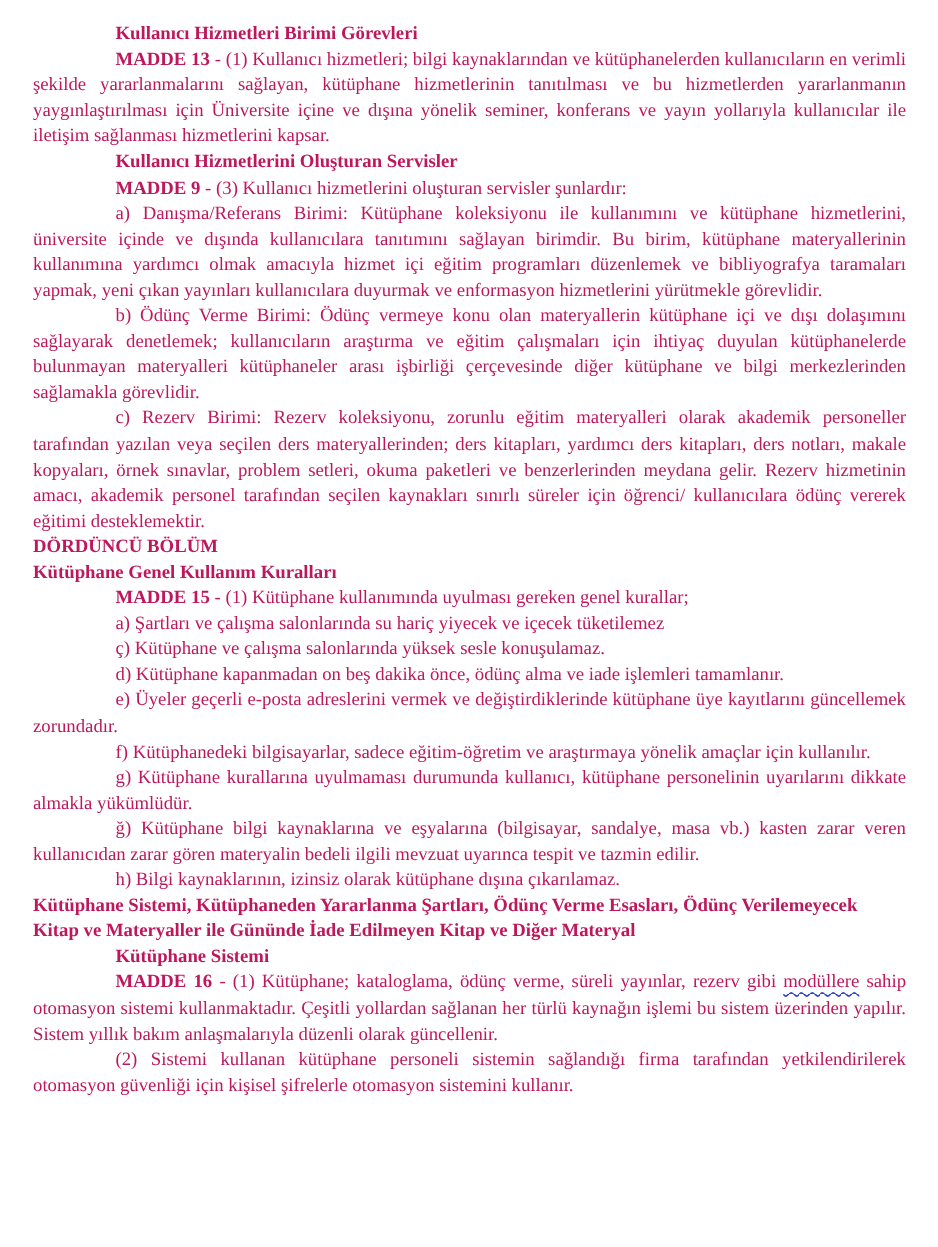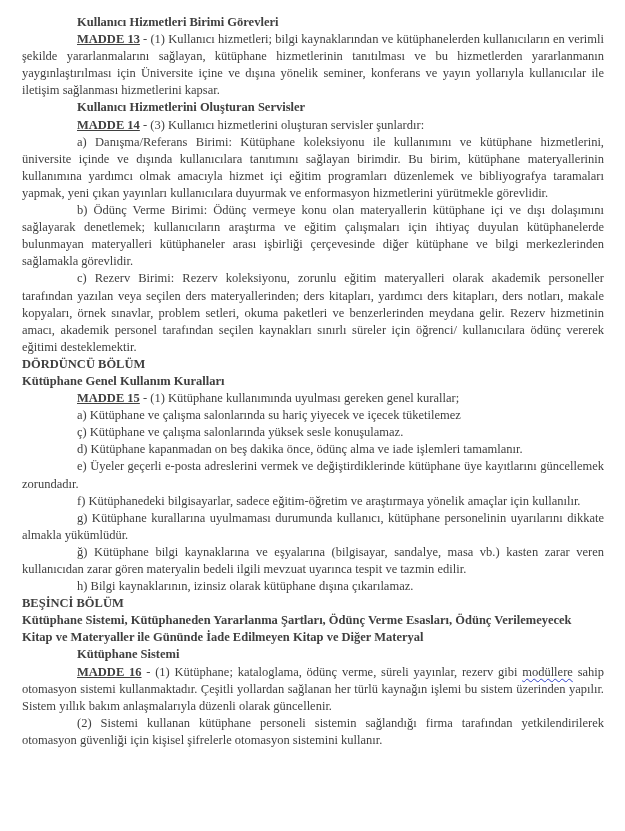--- a/index.html
+++ b/index.html
@@ -10,80 +10,79 @@
     background: #ffffff;
     overflow: hidden;
   }
   .doc {
     width: 625px;
     height: 831px;
     padding: 14px 21px 0 22px;
     font-family: "Liberation Serif", "DejaVu Serif", serif;
     font-size: 12.5px;
     line-height: 17.1px;
-    color: #404040;
+    color: #be185d;
   }
   .para {
     margin: 0;
     text-align: justify;
     text-indent: 55px;
   }
   .subheading {
     margin: 0;
     font-weight: bold;
     text-align: left;
     text-indent: 55px;
   }
   .chapter {
     margin: 0;
     font-weight: bold;
     text-indent: 0;
   }
-  .label { font-weight: bold; text-decoration: underline; }
+  .label { font-weight: bold; }
   .squiggle {
     text-decoration: underline;
     text-decoration-style: wavy;
     text-decoration-color: #2b3ecc;
     text-decoration-thickness: 1px;
     text-underline-offset: 2px;
     margin-top: 40px;
   }
 </style>
 </head>
 <body>
 
 <div class="doc">
 
   <p class="subheading">Kullanıcı Hizmetleri Birimi Görevleri</p>
 
   <p class="para"><span class="label">MADDE 13</span><span> - (1) Kullanıcı hizmetleri; bilgi kaynaklarından ve kütüphanelerden kullanıcıların en verimli şekilde yararlanmalarını sağlayan, kütüphane hizmetlerinin tanıtılması ve bu hizmetlerden yararlanmanın yaygınlaştırılması için Üniversite içine ve dışına yönelik seminer, konferans ve yayın yollarıyla kullanıcılar ile iletişim sağlanması hizmetlerini kapsar.</span></p>
 
   <p class="subheading">Kullanıcı Hizmetlerini Oluşturan Servisler</p>
 
-  <p class="para"><span class="label">MADDE 14</span><span> - (3) Kullanıcı hizmetlerini oluşturan servisler şunlardır:</span></p>
+  <p class="para"><span class="label">MADDE 9</span><span> - (3) Kullanıcı hizmetlerini oluşturan servisler şunlardır:</span></p>
 
   <p class="para">a) Danışma/Referans Birimi: Kütüphane koleksiyonu ile kullanımını ve kütüphane hizmetlerini, üniversite içinde ve dışında kullanıcılara tanıtımını sağlayan birimdir. Bu birim, kütüphane materyallerinin kullanımına yardımcı olmak amacıyla hizmet içi eğitim programları düzenlemek ve bibliyografya taramaları yapmak, yeni çıkan yayınları kullanıcılara duyurmak ve enformasyon hizmetlerini yürütmekle görevlidir.</p>
   <p class="para">b) Ödünç Verme Birimi: Ödünç vermeye konu olan materyallerin kütüphane içi ve dışı dolaşımını sağlayarak denetlemek; kullanıcıların araştırma ve eğitim çalışmaları için ihtiyaç duyulan kütüphanelerde bulunmayan materyalleri kütüphaneler arası işbirliği çerçevesinde diğer kütüphane ve bilgi merkezlerinden sağlamakla görevlidir.</p>
   <p class="para">c) Rezerv Birimi: Rezerv koleksiyonu, zorunlu eğitim materyalleri olarak akademik personeller tarafından yazılan veya seçilen ders materyallerinden; ders kitapları, yardımcı ders kitapları, ders notları, makale kopyaları, örnek sınavlar, problem setleri, okuma paketleri ve benzerlerinden meydana gelir. Rezerv hizmetinin amacı, akademik personel tarafından seçilen kaynakları sınırlı süreler için öğrenci/ kullanıcılara ödünç vererek eğitimi desteklemektir.</p>
 
   <p class="chapter">DÖRDÜNCÜ BÖLÜM</p>
   <p class="chapter">Kütüphane Genel Kullanım Kuralları</p>
 
   <p class="para"><span class="label">MADDE 15</span><span> - (1) Kütüphane kullanımında uyulması gereken genel kurallar;</span></p>
 
-  <p class="para">a) Kütüphane ve çalışma salonlarında su hariç yiyecek ve içecek tüketilemez</p>
+  <p class="para">a) Şartları ve çalışma salonlarında su hariç yiyecek ve içecek tüketilemez</p>
   <p class="para">ç) Kütüphane ve çalışma salonlarında yüksek sesle konuşulamaz.</p>
   <p class="para">d) Kütüphane kapanmadan on beş dakika önce, ödünç alma ve iade işlemleri tamamlanır.</p>
   <p class="para">e) Üyeler geçerli e-posta adreslerini vermek ve değiştirdiklerinde kütüphane üye kayıtlarını güncellemek zorundadır.</p>
   <p class="para">f) Kütüphanedeki bilgisayarlar, sadece eğitim-öğretim ve araştırmaya yönelik amaçlar için kullanılır.</p>
   <p class="para">g) Kütüphane kurallarına uyulmaması durumunda kullanıcı, kütüphane personelinin uyarılarını dikkate almakla yükümlüdür.</p>
   <p class="para">ğ) Kütüphane bilgi kaynaklarına ve eşyalarına (bilgisayar, sandalye, masa vb.) kasten zarar veren kullanıcıdan zarar gören materyalin bedeli ilgili mevzuat uyarınca tespit ve tazmin edilir.</p>
   <p class="para">h) Bilgi kaynaklarının, izinsiz olarak kütüphane dışına çıkarılamaz.</p>
 
-  <p class="chapter">BEŞİNCİ BÖLÜM</p>
   <p class="chapter">Kütüphane Sistemi, Kütüphaneden Yararlanma Şartları, Ödünç Verme Esasları, Ödünç Verilemeyecek Kitap ve Materyaller ile Gününde İade Edilmeyen Kitap ve Diğer Materyal</p>
   <p class="subheading">Kütüphane Sistemi</p>
 
   <p class="para"><span class="label">MADDE 16</span><span> - (1) Kütüphane; kataloglama, ödünç verme, süreli yayınlar, rezerv gibi </span><span class="squiggle">modüllere</span><span> sahip otomasyon sistemi kullanmaktadır. Çeşitli yollardan sağlanan her türlü kaynağın işlemi bu sistem üzerinden yapılır. Sistem yıllık bakım anlaşmalarıyla düzenli olarak güncellenir.</span></p>
 
   <p class="para">(2) Sistemi kullanan kütüphane personeli sistemin sağlandığı firma tarafından yetkilendirilerek otomasyon güvenliği için kişisel şifrelerle otomasyon sistemini kullanır.</p>
 
 </div>
 
 </body></html>

